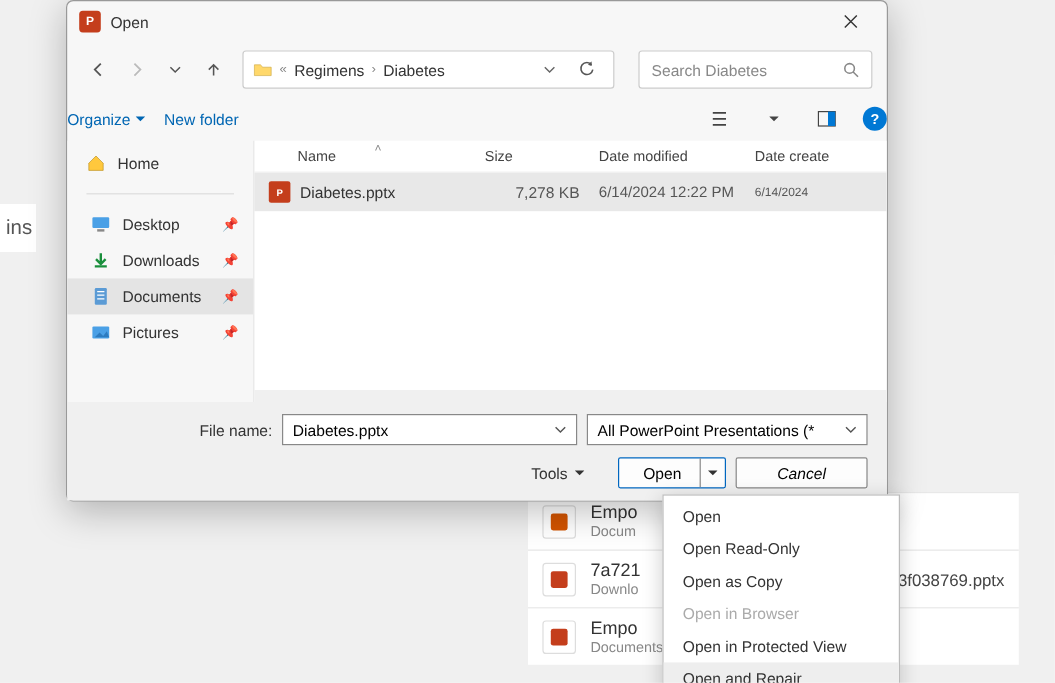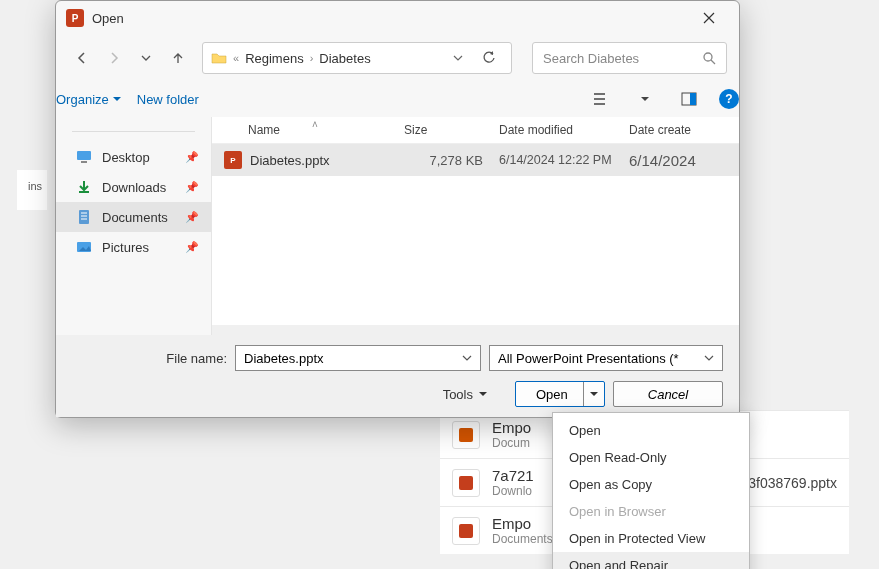--- a/index.html
+++ b/index.html
@@ -1,18 +1,18 @@
 <!DOCTYPE html>
 <html><head>
 <meta charset="utf-8">
 <style>
 * { box-sizing: border-box; margin: 0; padding: 0; font-family: 'Segoe UI', Tahoma, sans-serif; }
 body { background: #f0f0f0; width: 879px; height: 569px; overflow: hidden; position: relative; }
 
-.bg-partial { position: absolute; left: 17px; top: 170px; width: 30px; height: 40px; background: #fff; font-size: 11px; color: #555; padding: 10px 5px; text-align: right; }
+.bg-partial { position: absolute; left: 0; top: 170px; width: 30px; height: 40px; background: #fff; font-size: 17px; color: #555; padding: 10px 5px; text-align: right; }
 
 .bg-list { position: absolute; left: 440px; top: 410px; right: 30px; }
 .bg-row { display: flex; align-items: center; padding: 8px 12px; border-top: 1px solid #e8e8e8; background: #fff; gap: 12px; }
 .bg-icon { width: 28px; height: 28px; border: 1px solid #ddd; border-radius: 3px; display: flex; align-items: center; justify-content: center; background: #fff; }
 .bg-icon-inner { width: 14px; height: 14px; background: #c43e1c; border-radius: 2px; position: relative; }
 .bg-icon-inner.orange { background: #d35400; }
 .bg-info { flex: 1; overflow: hidden; }
 .bg-title { font-size: 15px; color: #333; white-space: nowrap; overflow: hidden; text-overflow: ellipsis; }
 .bg-sub { font-size: 12px; color: #888; }
 .bg-extra { font-size: 14px; color: #444; }
@@ -57,21 +57,21 @@
 .fp-col-size { flex: 0 0 95px; }
 .fp-col-date { flex: 0 0 130px; }
 .fp-col-created { flex: 1; }
 .fp-sort-arrow { position: absolute; left: 100px; top: 2px; color: #888; font-size: 10px; }
 .fp-row { display: flex; padding: 7px 12px; font-size: 13px; color: #333; align-items: center; }
 .fp-row.selected { background: #e8e8e8; }
 .fp-row .fp-icon { width: 18px; height: 18px; background: #c43e1c; border-radius: 2px; margin-right: 8px; display: inline-flex; align-items: center; justify-content: center; color: #fff; font-size: 8px; font-weight: bold; }
 .fp-cell-name { flex: 0 0 180px; display: flex; align-items: center; }
 .fp-cell-size { flex: 0 0 95px; text-align: right; padding-right: 16px; color: #555; }
 .fp-cell-date { flex: 0 0 130px; color: #555; font-size: 12.5px; }
-.fp-cell-created { flex: 1; color: #555; font-size: 15px; }
+.fp-cell-created { flex: 1; color: #555; font-size: 10px; }
 .fp-scroll { height: 10px; background: #f0f0f0; margin-top: auto; }
 
 .bottom-area { padding: 10px 16px; background: #f0f0f0; }
 .filename-row { display: flex; align-items: center; gap: 8px; margin-bottom: 10px; }
 .fn-label { font-size: 13px; color: #333; width: 155px; text-align: right; }
 .fn-input { flex: 1; height: 26px; border: 1px solid #888; background: #fff; padding: 0 8px; font-size: 13px; display: flex; align-items: center; justify-content: space-between; }
 .fn-filter { width: 234px; height: 26px; border: 1px solid #888; background: #fff; padding: 0 8px; font-size: 13px; display: flex; align-items: center; justify-content: space-between; }
 .btn-row { display: flex; align-items: center; gap: 8px; justify-content: flex-end; }
 .tools-btn { font-size: 13px; color: #333; padding: 4px 8px; display: flex; align-items: center; gap: 6px; cursor: pointer; margin-right: 12px; margin-left: 24px; }
 .dlg-btn { height: 26px; border: 1px solid #888; background: #fdfdfd; font-size: 13px; display: flex; align-items: center; justify-content: center; cursor: pointer; border-radius: 2px; }
@@ -210,20 +210,28 @@
       <svg width="16" height="14" viewBox="0 0 16 14">
           <rect x="1" y="1" width="14" height="12" stroke="#444" fill="none"></rect>
           <rect x="9" y="1" width="6" height="12" fill="#0078d4"></rect>
         </svg>
     </div>
     <div class="help-btn">?</div>
   </div>
 
   <div class="body-row">
     <div class="sidebar">
+      <div class="sb-item">
+        <span class="sb-icon">
+            <svg width="16" height="16" viewBox="0 0 16 16">
+              <path d="M2 8 L8 2 L14 8 L14 14 L2 14 Z" fill="#ffc83d" stroke="#b58a1a" stroke-width="0.5"></path>
+            </svg>
+          </span>
+        <span>Home</span>
+      </div>
       <div class="sb-divider"></div>
       <div class="sb-item indent">
         <span class="sb-icon">
             <svg width="16" height="16" viewBox="0 0 16 16">
               <rect x="1" y="2" width="14" height="9" fill="#4aa0e6" rx="1"></rect>
               <rect x="5" y="12" width="6" height="2" fill="#888"></rect>
             </svg>
           </span>
         <span>Desktop</span>
         <span class="sb-pin">📌</span>

